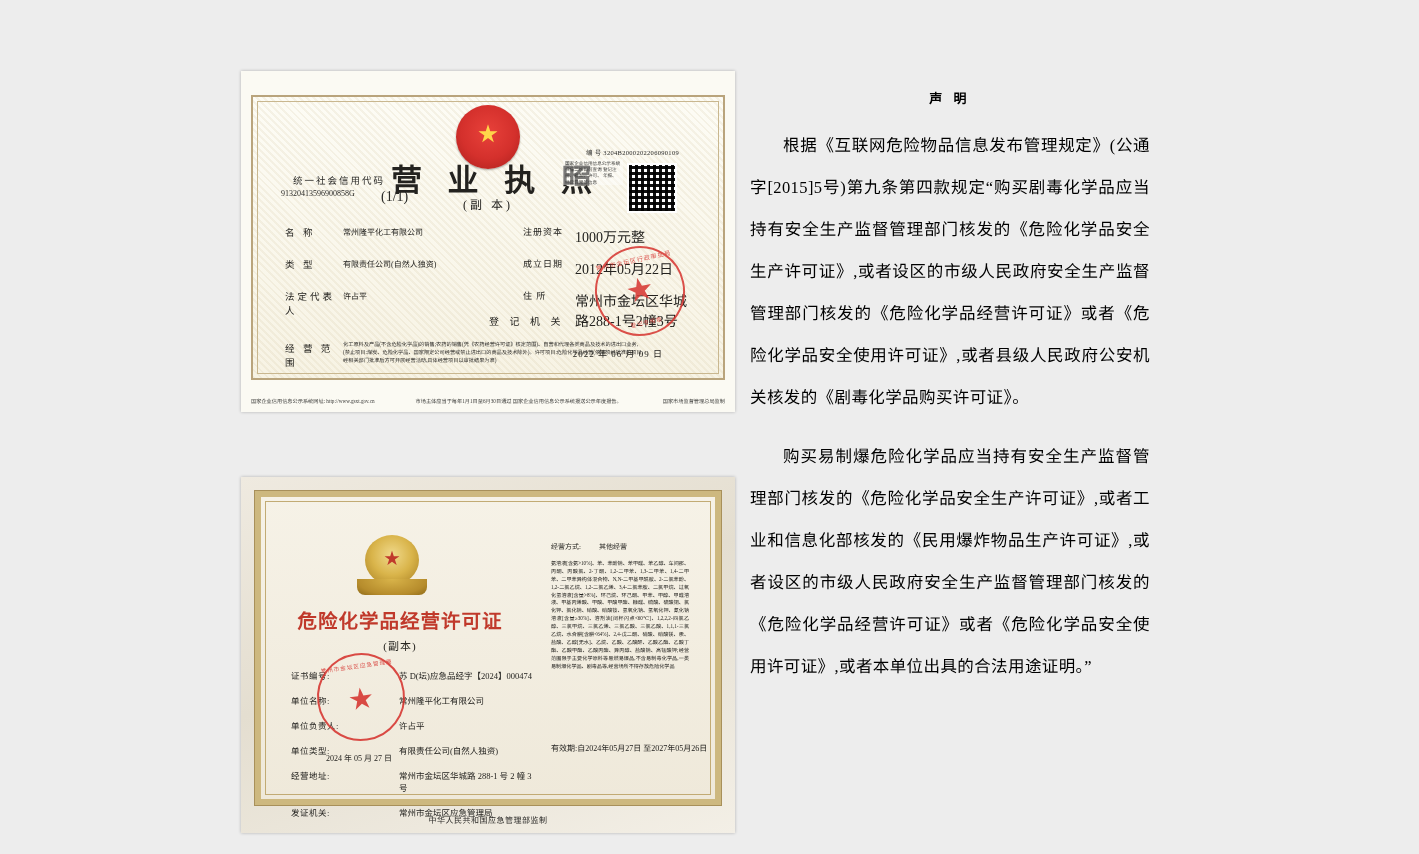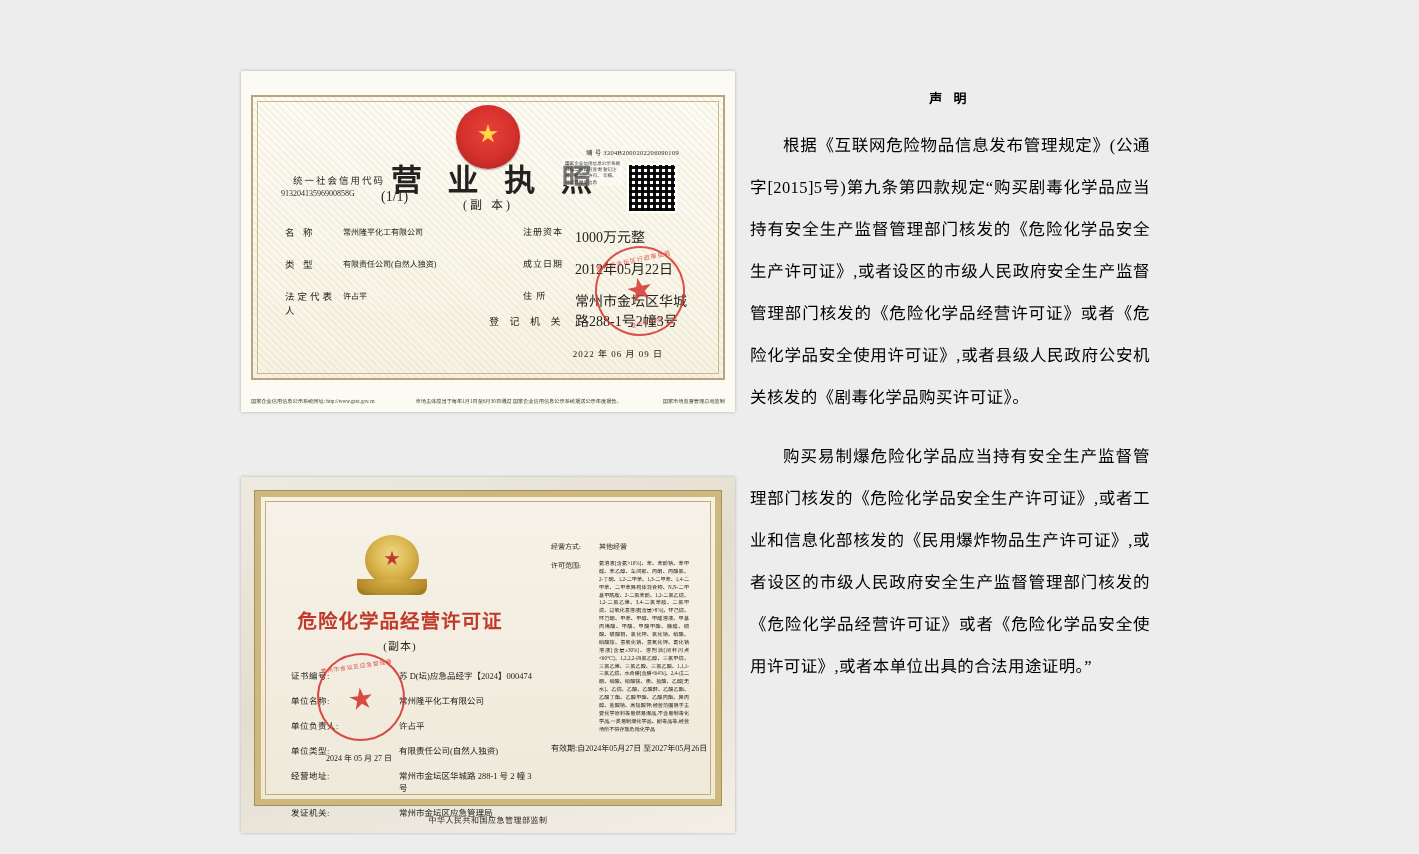--- a/index.html
+++ b/index.html
@@ -382,20 +382,24 @@
             <div class="fval">有限责任公司(自然人独资)</div>
             <div class="fkey2">成立日期</div>
             <div class="fval2">2012年05月22日</div>
           </div>
           <div class="frow">
             <div class="fkey">法定代表人</div>
             <div class="fval">许占平</div>
             <div class="fkey2">住    所</div>
             <div class="fval2">常州市金坛区华城路288-1号2幢3号</div>
           </div>
+          <div class="frow scope-row">
+            <div class="fkey">经 营 范 围</div>
+            <div class="scope-text">化工原料及产品(不含危险化学品)的销售;农药的销售(凭《农药经营许可证》核定范围)、自营和代理各类商品及技术的进出口业务,(禁止项目:煤炭、危险化学品、国家限定公司经营或禁止进出口的商品及技术除外)。许可项目:危险化学品经营(依法须经批准的项目,经相关部门批准后方可开展经营活动,具体经营项目以审批结果为准)</div>
+          </div>
         </div>
 
         <div class="lic-reg-label">登 记 机 关</div>
 
         <div class="lic-seal">
           <div class="stext">常州市金坛区行政审批局</div>
           <div class="sstar">★</div>
           <div class="stext2">登记专用章</div>
         </div>
 
@@ -448,21 +452,20 @@
             <div class="pv">常州市金坛区应急管理局</div>
           </div>
         </div>
 
         <div class="p-right">
           <div class="rrow">
             <div class="rk">经营方式:</div>
             <div class="rv">其他经营</div>
           </div>
           <div class="rrow">
-            <div class="rk">许可范围:</div>
             <div class="rv p-scope-text">氨溶液[含氨&gt;10%]、苯、苯酚钠、苯甲醛、苯乙醇、车间那、丙酮、丙酸氯、2-丁酮、1,2-二甲苯、1,3-二甲苯、1,4-二甲苯、二甲苯异构体混合物、N,N-二甲基甲酰胺、2-二氯苯酚、1,2-二氯乙烷、1,2-二氯乙烯、3,4-二氯苯胺、二氯甲烷、过氧化氢溶液[含量&gt;8%]、环己烷、环己酮、甲苯、甲醇、甲醛溶液、甲基丙烯酸、甲酸、甲酸甲酯、糠醛、硫酸、硫酸铜、氯化钾、氯化钠、硝酸、硝酸铵、氢氧化钠、氢氧化钾、氰化钠溶液[含量≥30%]、溶剂油[闭杯闪点&lt;60℃]、1,2,2,2-四氯乙醇、三氯甲烷、三氯乙烯、三氯乙酸、三氯乙酸、1,1,1-三氯乙烷、水合肼[含肼&lt;64%]、2,4-戊二酮、硝酸、硝酸镁、汞、盐酸、乙醇[无水]、乙烷、乙酸、乙酸酐、乙酸乙酯、乙酸丁酯、乙酸甲酯、乙酸丙酯、异丙醇、盐酸钠、高锰酸钾;经营范围限于主要化学原料等易燃易爆品,不含易制毒化学品,一类易制爆化学品、剧毒品等,经营场所不得存放危险化学品</div>
           </div>
         </div>
 
         <div class="p-seal">
           <div class="stext">常州市金坛区应急管理局</div>
           <div class="sstar">★</div>
         </div>
 
         <div class="p-date">2024 年 05 月 27 日</div>

